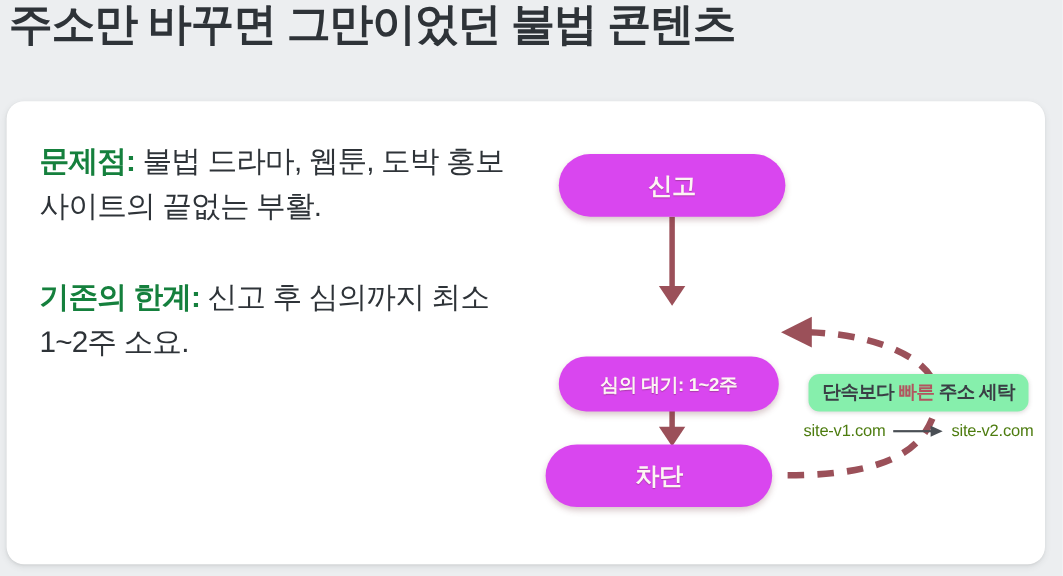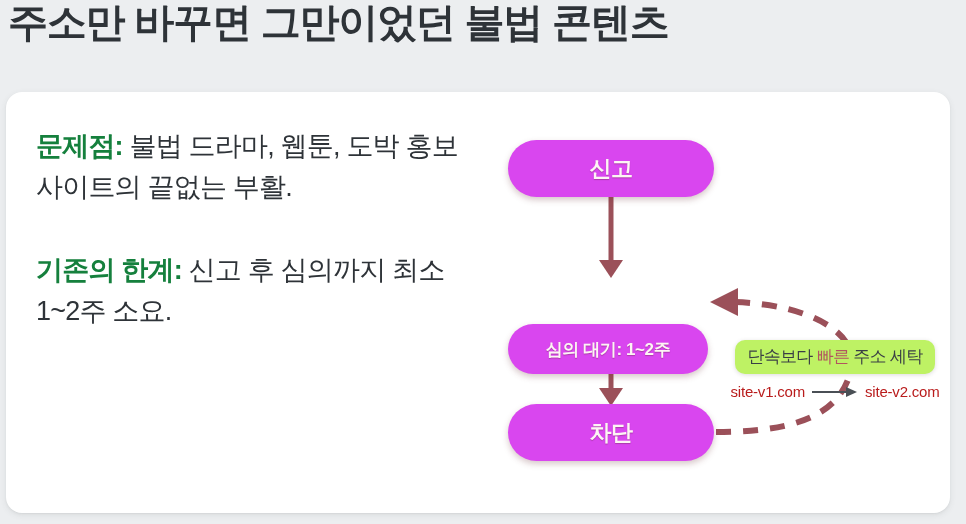--- a/index.html
+++ b/index.html
@@ -106,50 +106,50 @@
     color: #fdf4f4;
     border-radius: 999px;
     font-weight: 700;
     letter-spacing: -0.4px;
     box-shadow: 0 3px 6px rgba(110,55,62,0.28);
     text-shadow: 0 1px 1px rgba(90,40,46,0.35);
   }
 
   .node-report  { left: 32px;  top: 48px;  width: 206px; height: 57px; font-size: 22px; }
   .node-review  { left: 32px;  top: 184px; width: 200px; height: 50px; font-size: 17px; margin-top: 48px; }
-  .node-block   { left: 32px;  top: 312px; width: 206px; height: 57px; font-size: 22px; }
+  .node-block   { left: 20px;  top: 312px; width: 206px; height: 57px; font-size: 22px; }
 
   
   .annotation {
     position: absolute;
     left: 248px;
     top: 248px;
     width: 222px;
     text-align: center;
   }
 
   .anno-badge {
     display: inline-block;
-    background: #bef264;
+    background: #86efac;
     border-radius: 10px;
     padding: 5px 12px 6px;
     font-size: 17px;
-    font-weight: 400;
+    font-weight: 700;
     letter-spacing: -0.7px;
     color: #3a3f45;
     white-space: nowrap;
     box-shadow: 0 1px 4px rgba(70,60,62,0.18);
   }
 
   .anno-badge .hl { color: #b2555f; }
 
   .anno-urls {
     margin-top: 9px;
     font-size: 15px;
-    color: #b91c1c;
+    color: #4d7c0f;
     letter-spacing: -0.2px;
     white-space: nowrap;
     display: flex;
     align-items: center;
     justify-content: center;
     gap: 7px;
     text-align: center;
   }
 
   .url-arrow {

